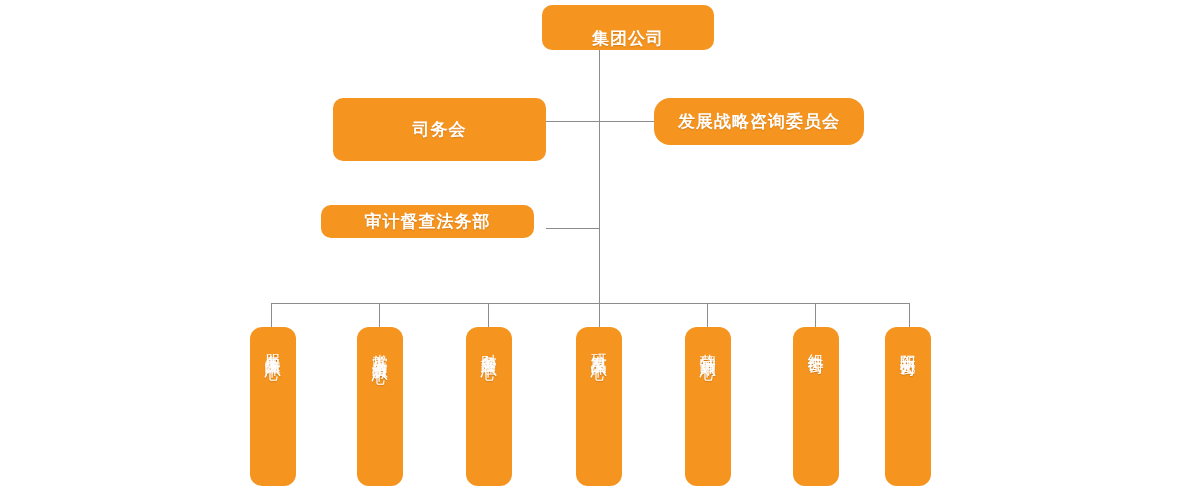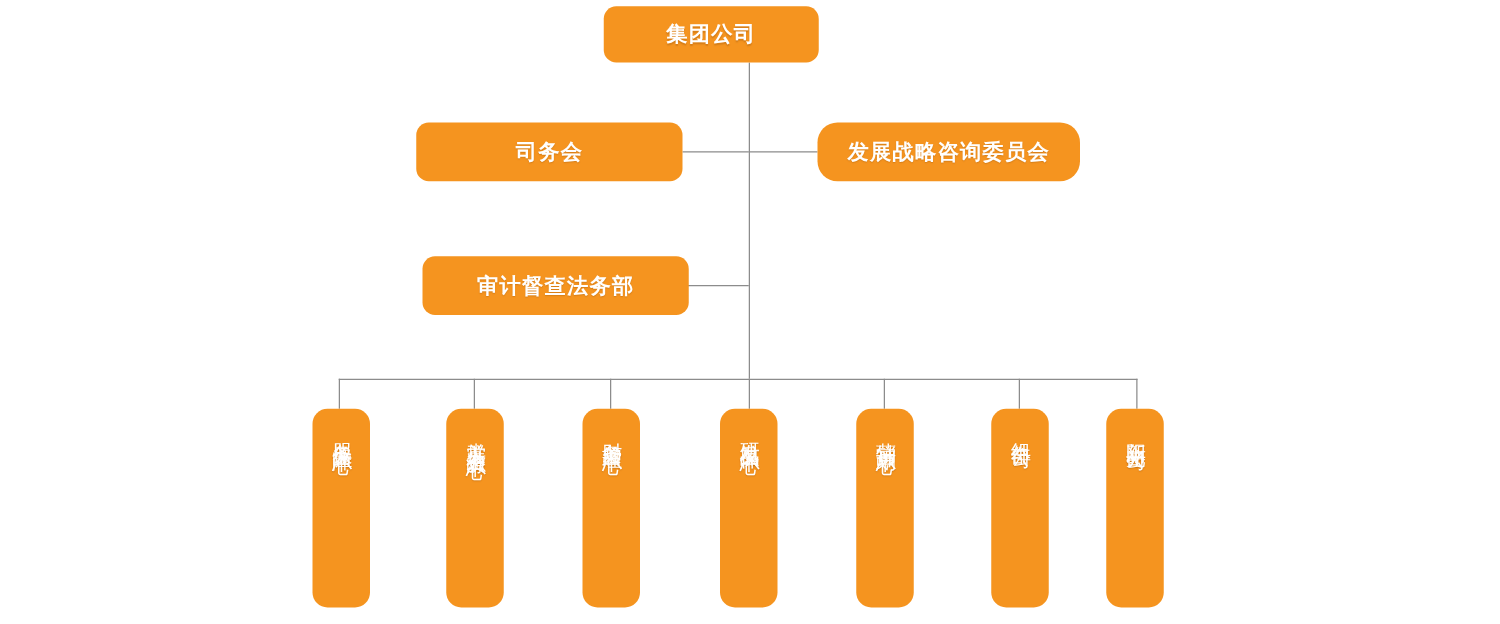--- a/index.html
+++ b/index.html
@@ -103,33 +103,33 @@
 
     <div class="line line-v" style="left:271px; top:303px; height:24px;"></div>
     <div class="line line-v" style="left:379px; top:303px; height:24px;"></div>
     <div class="line line-v" style="left:488px; top:303px; height:24px;"></div>
     <div class="line line-v" style="left:599px; top:303px; height:24px;"></div>
     <div class="line line-v" style="left:707px; top:303px; height:24px;"></div>
     <div class="line line-v" style="left:815px; top:303px; height:24px;"></div>
     <div class="line line-v" style="left:909px; top:303px; height:24px;"></div>
   </div>
 
-  <div class="node row" style="left:483px; top:5px; width:172px; height:45px;">
+  <div class="node row" style="left:542px; top:5px; width:172px; height:45px;align-items:flex-end;">
     <span class="node-label">集团公司</span>
   </div>
 
-  <div class="node row" style="left:333px; top:98px; width:213px; height:47px;">
+  <div class="node row" style="left:333px; top:98px; width:213px; height:63px;">
     <span class="node-label">司务会</span>
   </div>
 
   <div class="node row" style="left:654px; top:98px; width:210px; height:47px;border-radius:16px;">
     <span class="node-label">发展战略咨询委员会</span>
   </div>
 
-  <div class="node row" style="left:338px; top:205px; width:213px; height:47px;font-family:Liberation Mono, monospace;">
+  <div class="node row" style="left:321px; top:205px; width:213px; height:33px;font-family:Liberation Mono, monospace;">
     <span class="node-label">审计督查法务部</span>
   </div>
 
   <div class="node col" style="left:250px; top:327px; width:46px; height:159px;">
     <span class="node-label">服务保障中心</span>
   </div>
 
   <div class="node col" style="left:357px; top:327px; width:46px; height:159px;">
     <span class="node-label">党群人力资源中心</span>
   </div>

